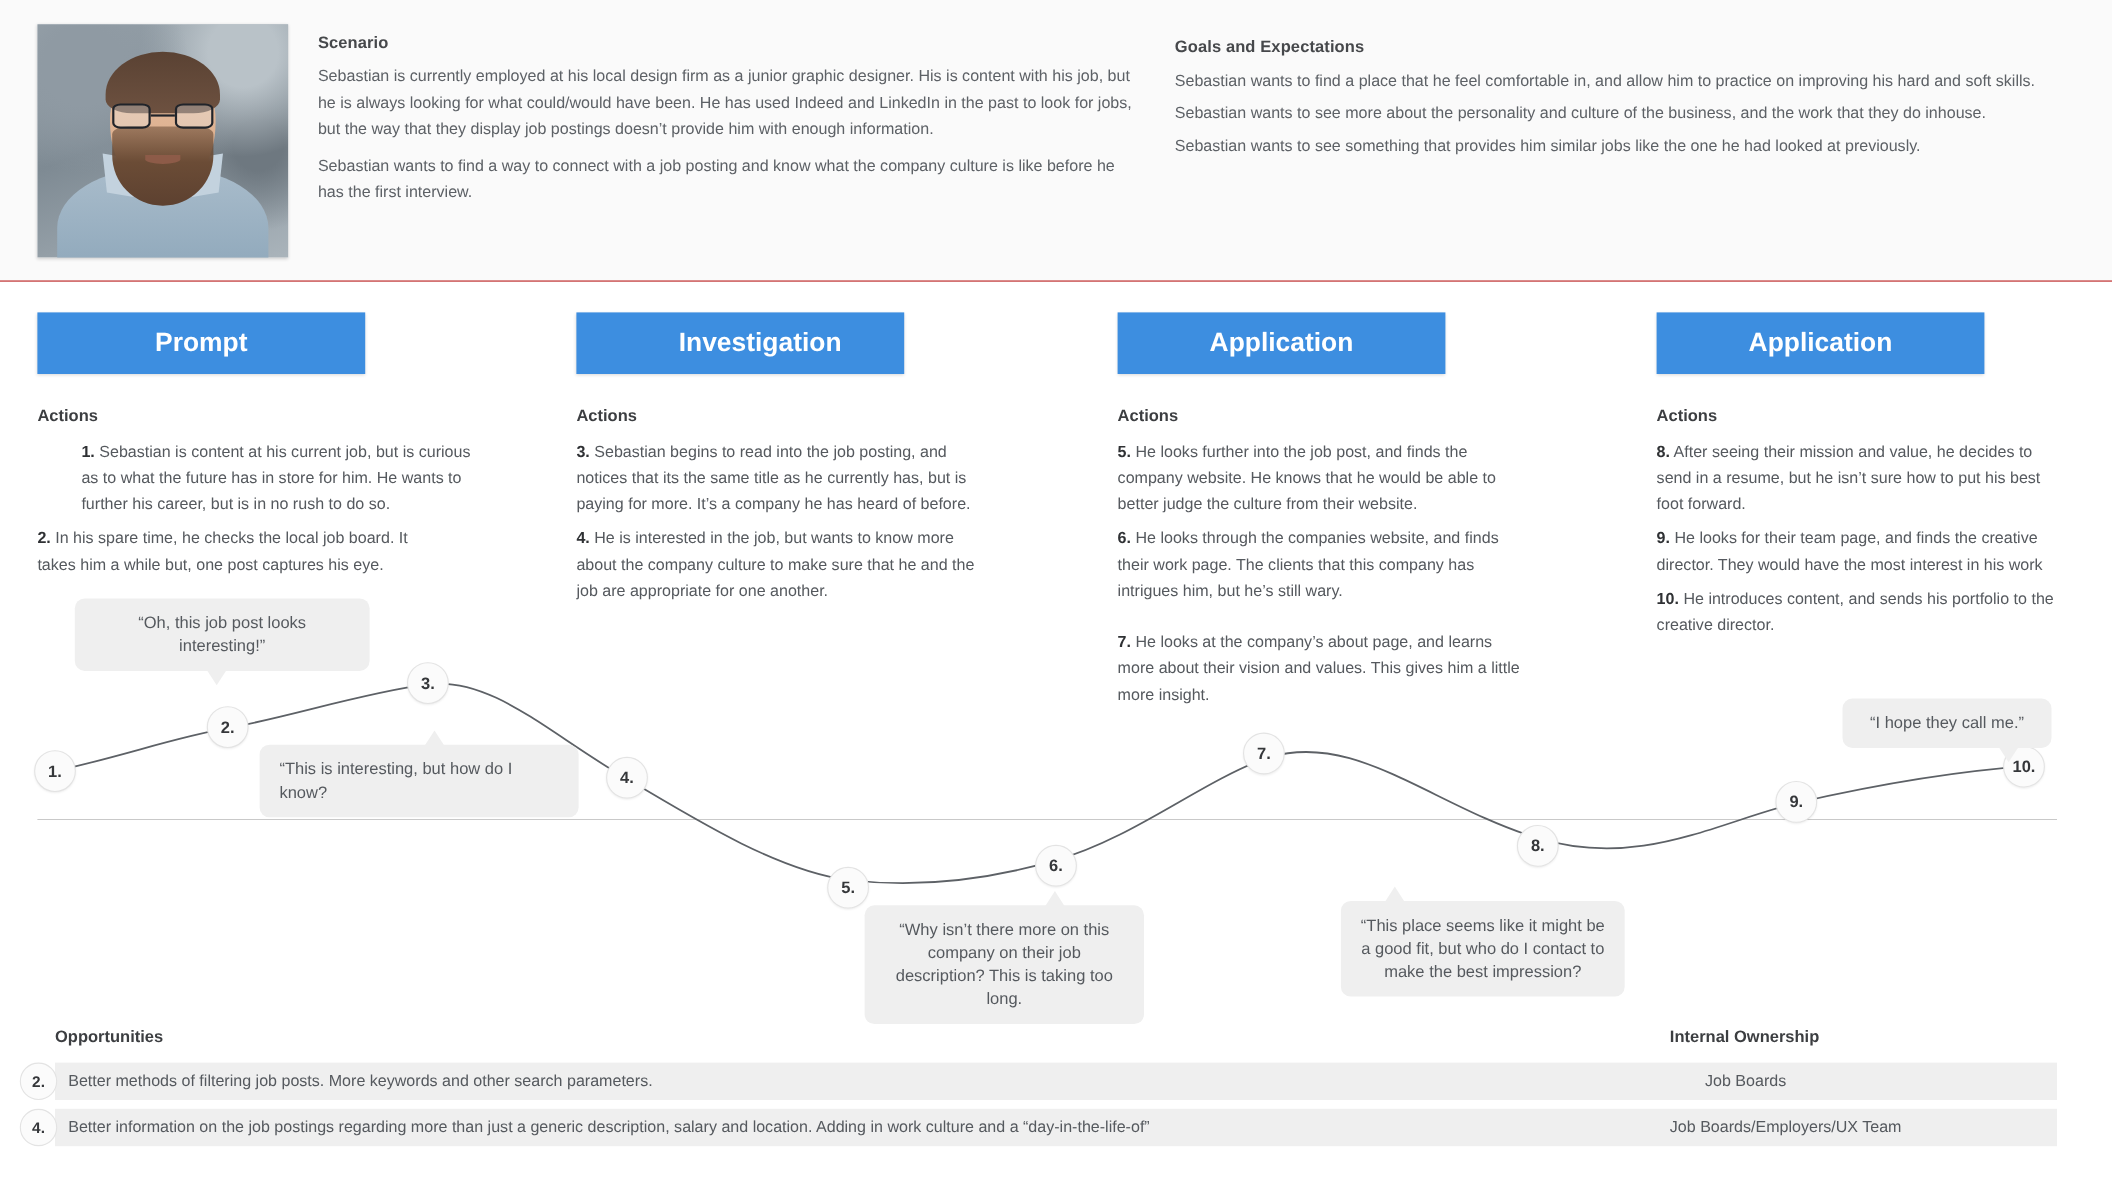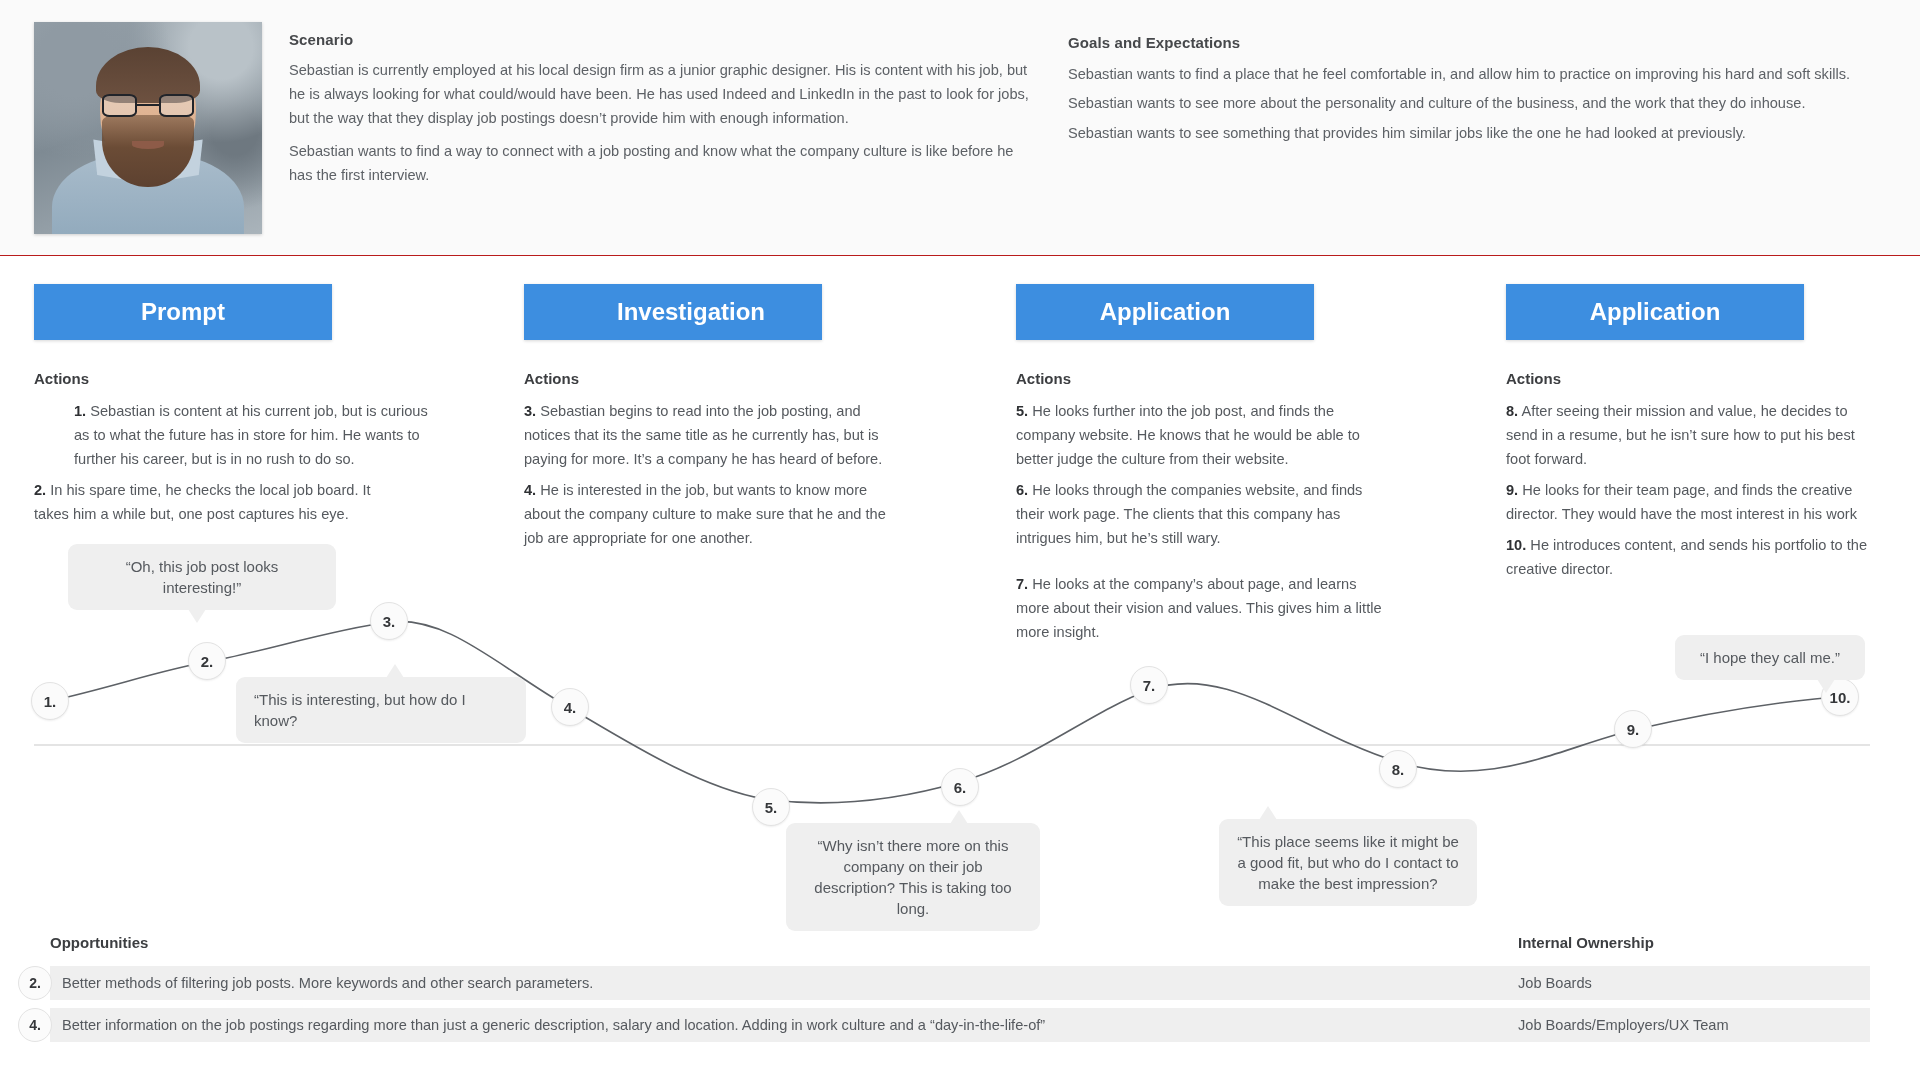--- a/index.html
+++ b/index.html
@@ -341,21 +341,21 @@
   </div>
 
   <div class="table-head" style="left:50px; top:934px;">Opportunities</div>
   <div class="table-head" style="left:1518px; top:934px;">Internal Ownership</div>
 
   <div class="opp-row" style="top:966px;"></div>
   <div class="opp-num" style="top:966px;">
     <span>2.</span>
   </div>
   <div class="opp-text" style="left:62px; top:966px; width:1430px;">Better methods of filtering job posts. More keywords and other search parameters.</div>
-  <div class="opp-owner" style="top:966px;">Job Boards</div>
+  <div class="opp-owner" style="top:966px;margin-left:32px;">Job Boards</div>
 
   <div class="opp-row" style="top:1008px;"></div>
   <div class="opp-num" style="top:1008px;">
     <span>4.</span>
   </div>
   <div class="opp-text" style="left:62px; top:1008px; width:1430px;">Better information on the job postings regarding more than just a generic description, salary and location. Adding in work culture and a “day-in-the-life-of”</div>
   <div class="opp-owner" style="top:1008px;">Job Boards/Employers/UX Team</div>
 
 </div>
 

